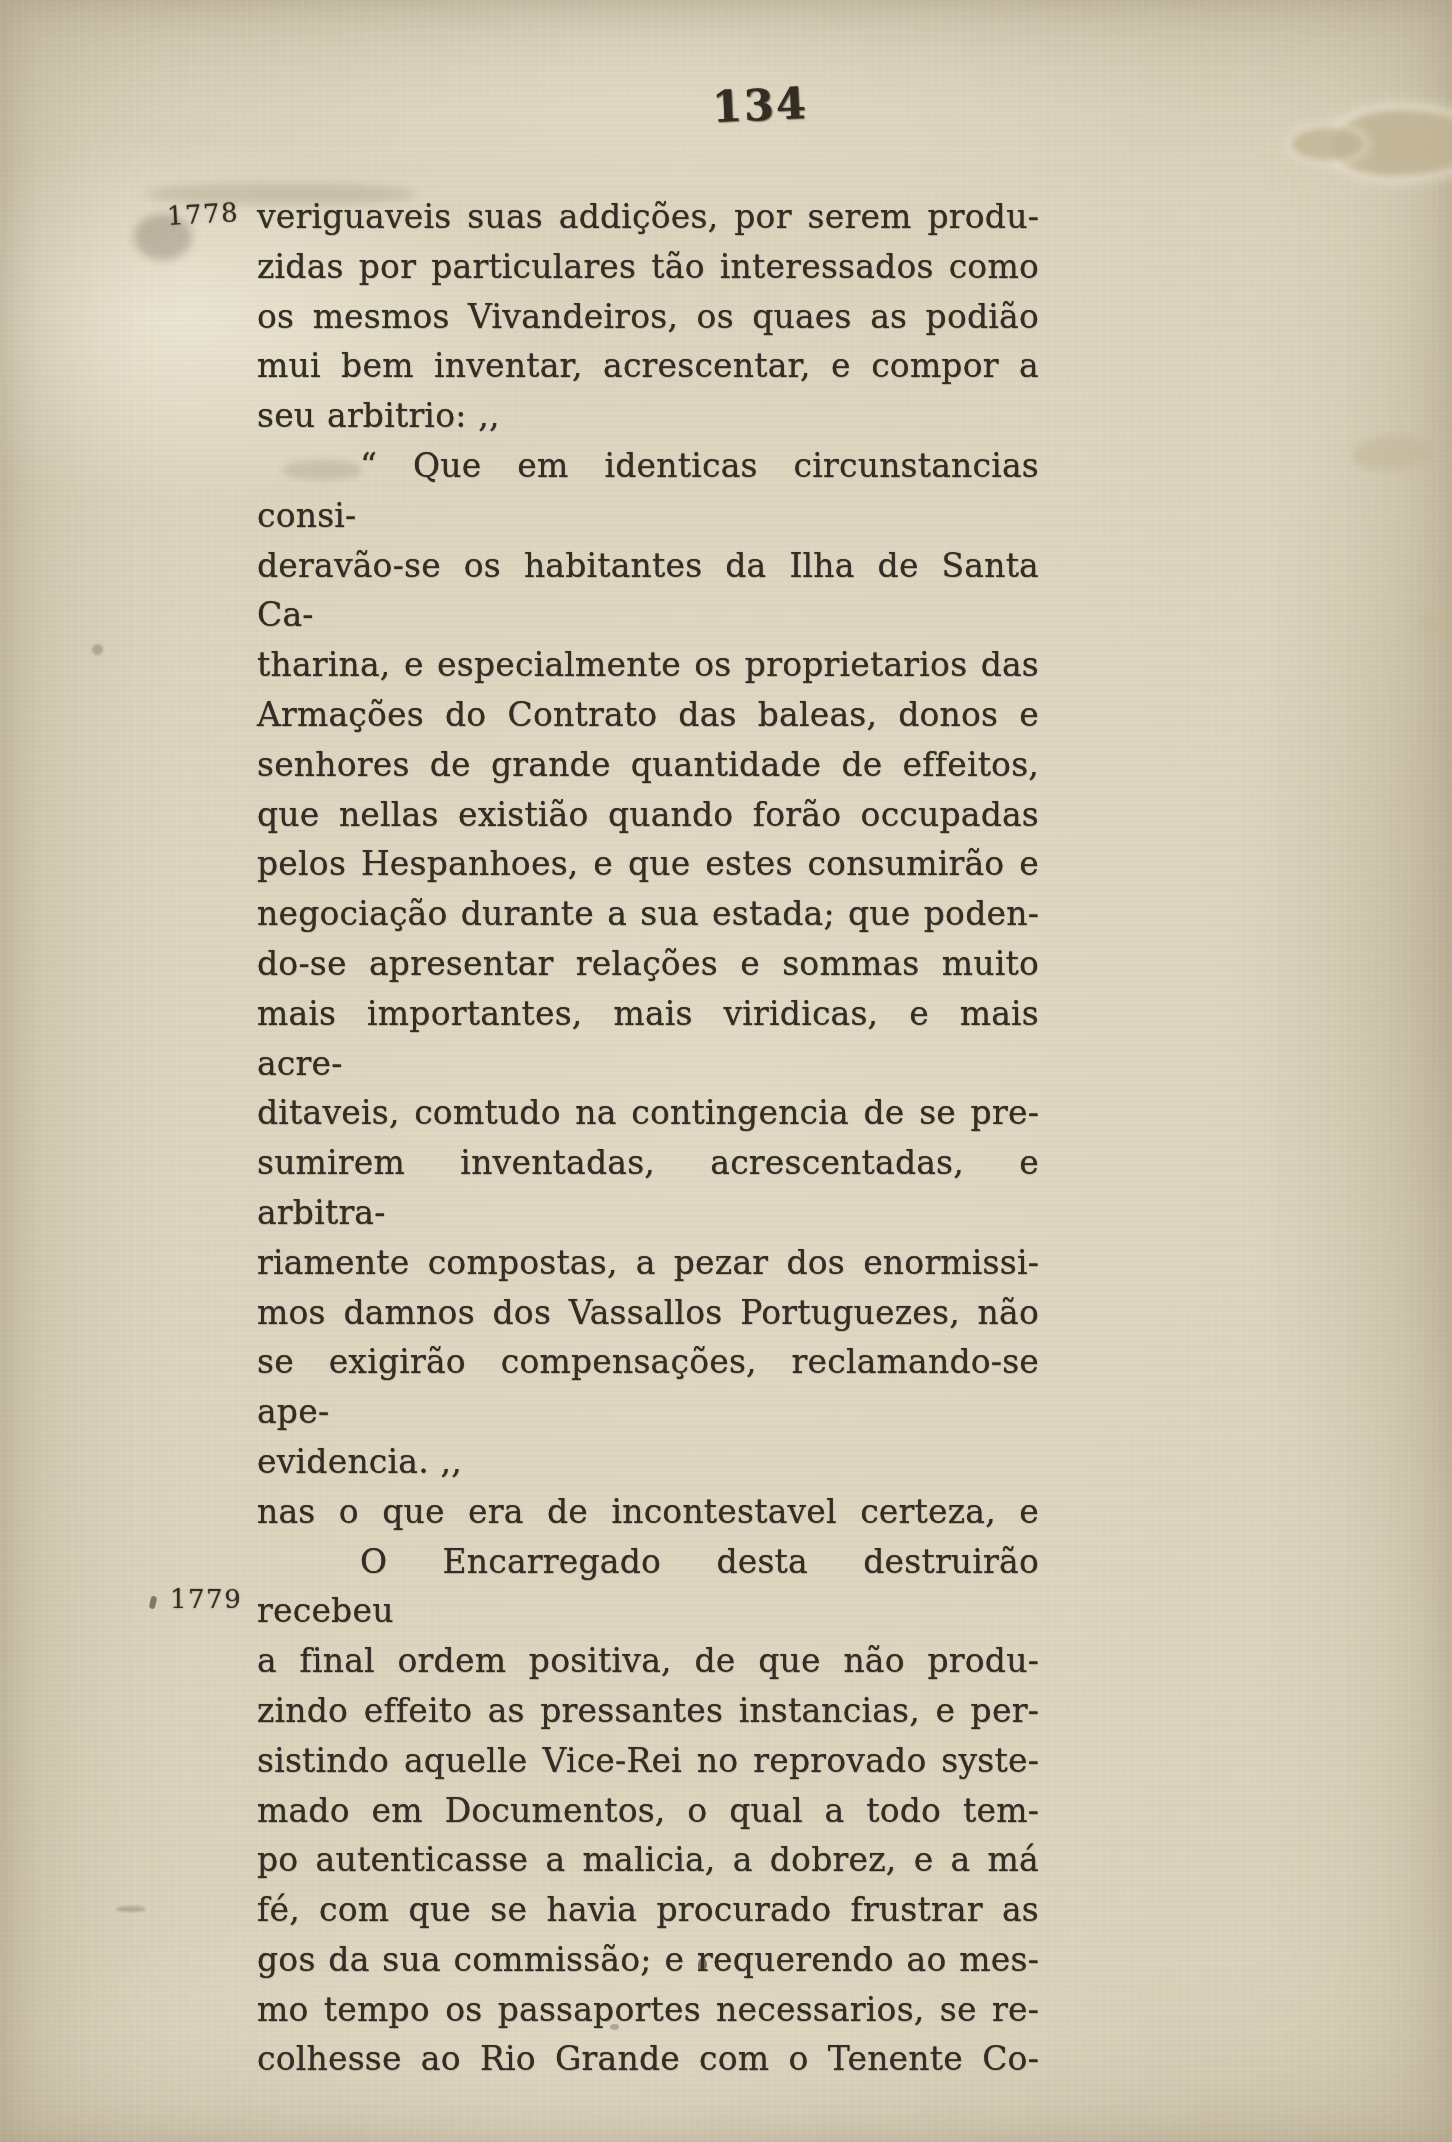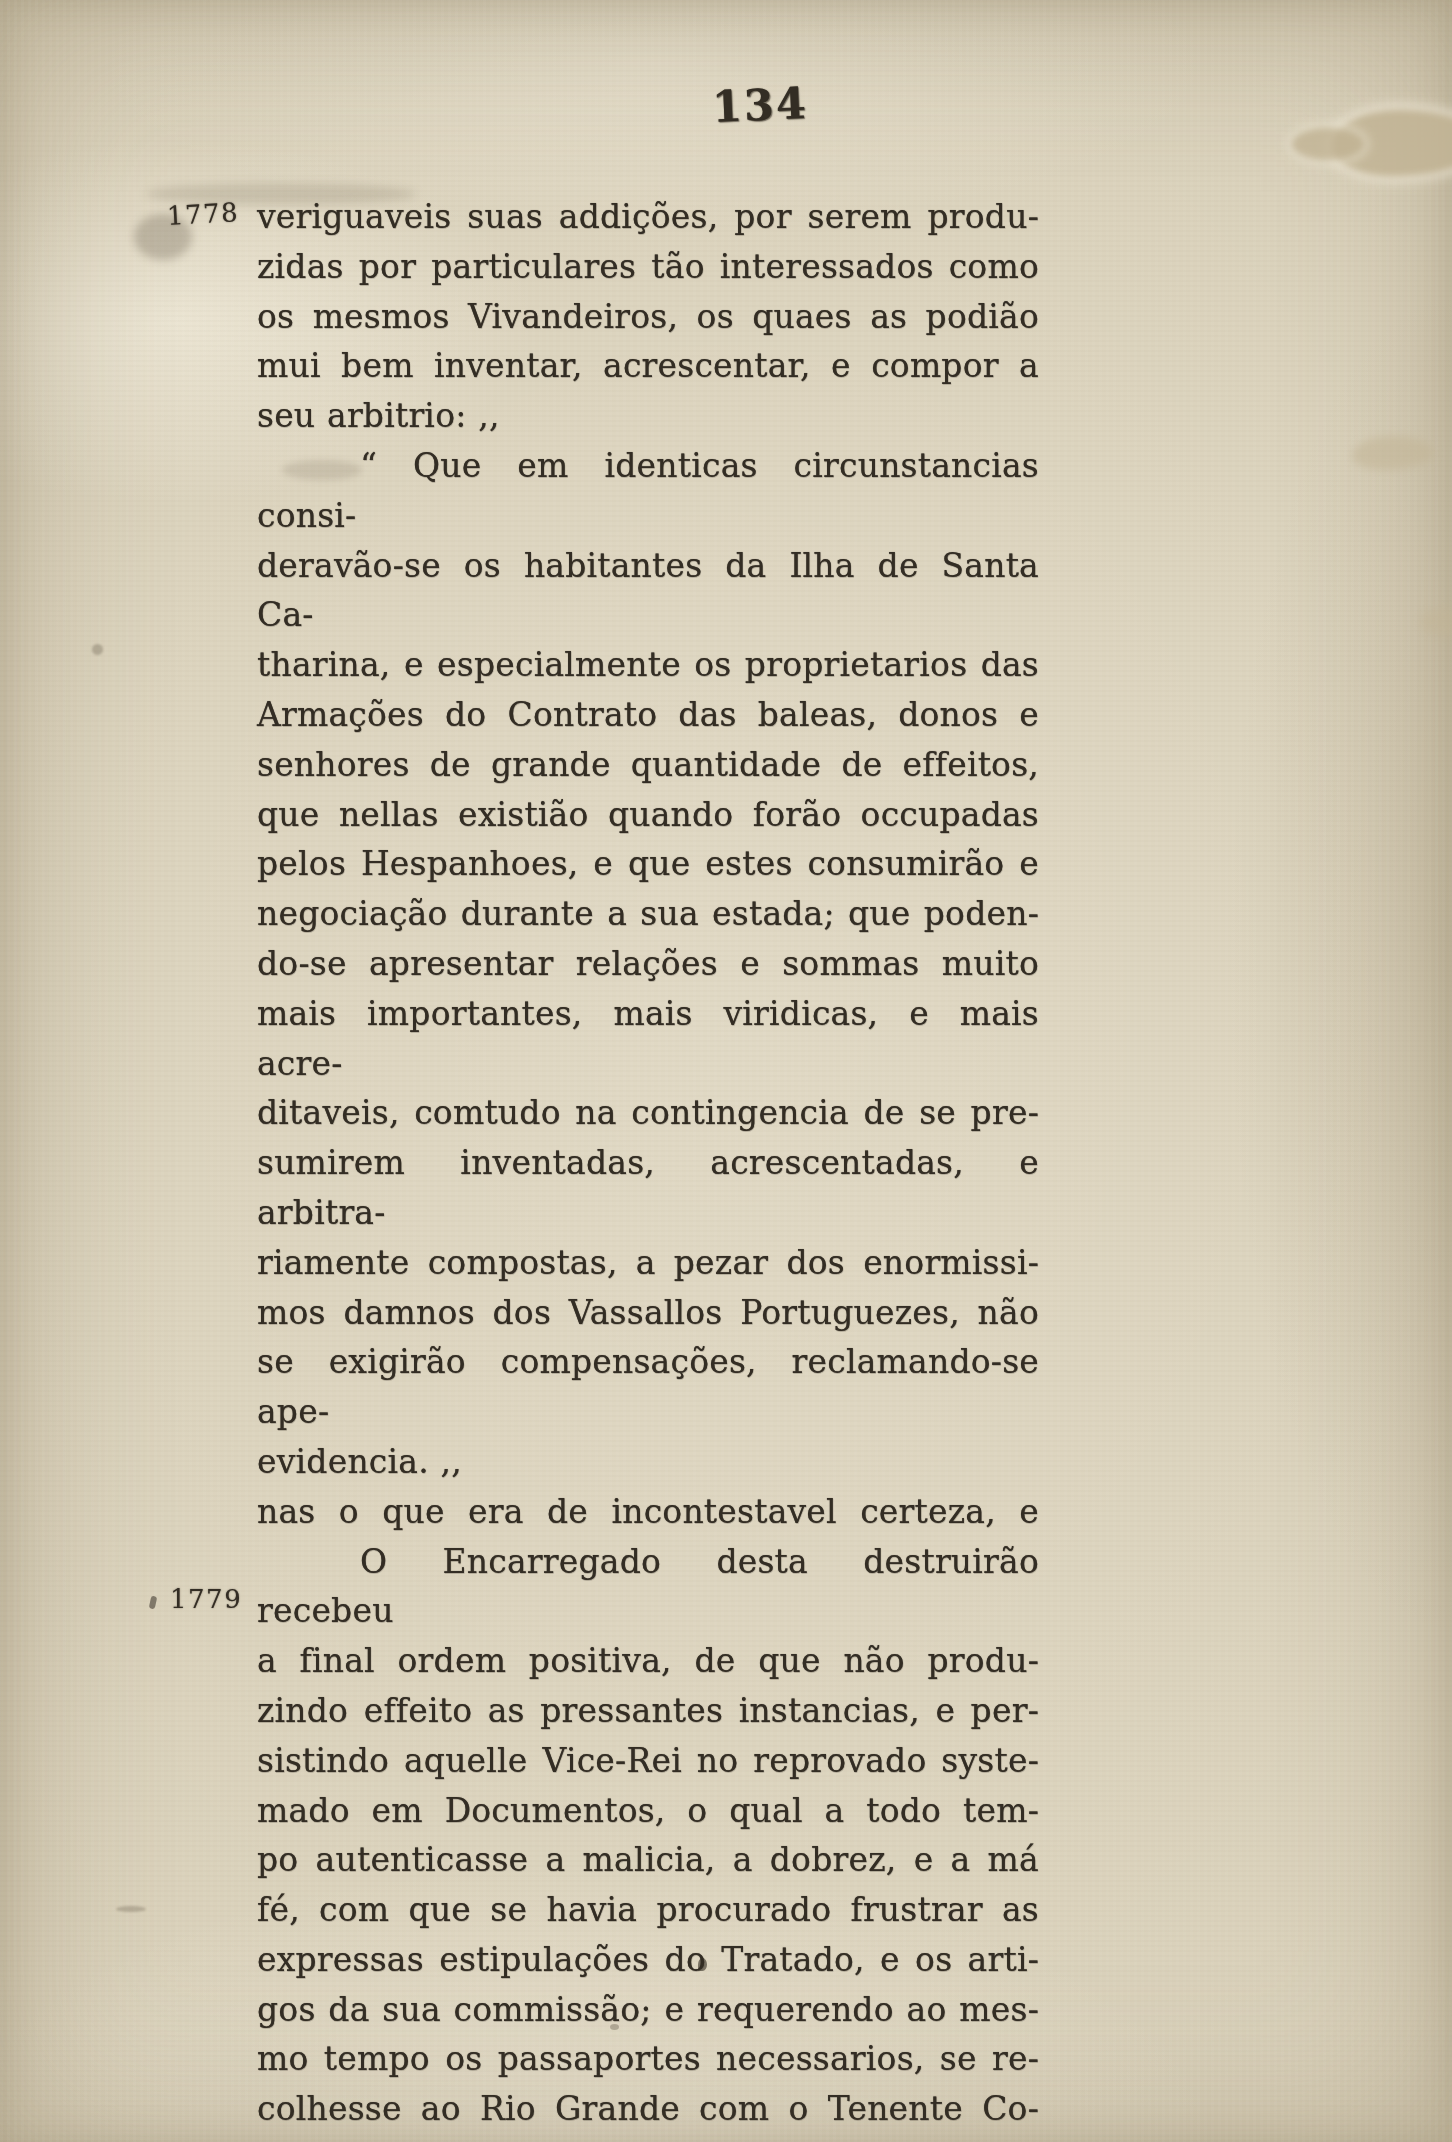--- a/index.html
+++ b/index.html
@@ -118,18 +118,17 @@
       <div class="line">se exigirão compensações, reclamando-se ape-</div>
       <div class="line para-end">evidencia. ,,</div>
       <div class="line">nas o que era de incontestavel certeza, e</div>
       <div class="line indent">O Encarregado desta destruirão recebeu</div>
       <div class="line">a final ordem positiva, de que não produ-</div>
       <div class="line">zindo effeito as pressantes instancias, e per-</div>
       <div class="line">sistindo aquelle Vice-Rei no reprovado syste-</div>
       <div class="line">mado em Documentos, o qual a todo tem-</div>
       <div class="line">po autenticasse a malicia, a dobrez, e a má</div>
       <div class="line">fé, com que se havia procurado frustrar as</div>
-      <div class="line">expressas estipulações do Tratado, e os arti-</div>
       <div class="line">gos da sua commissão; e requerendo ao mes-</div>
       <div class="line">mo tempo os passaportes necessarios, se re-</div>
       <div class="line">colhesse ao Rio Grande com o Tenente Co-</div>
     </div>
 </div>
 
 </body></html>

